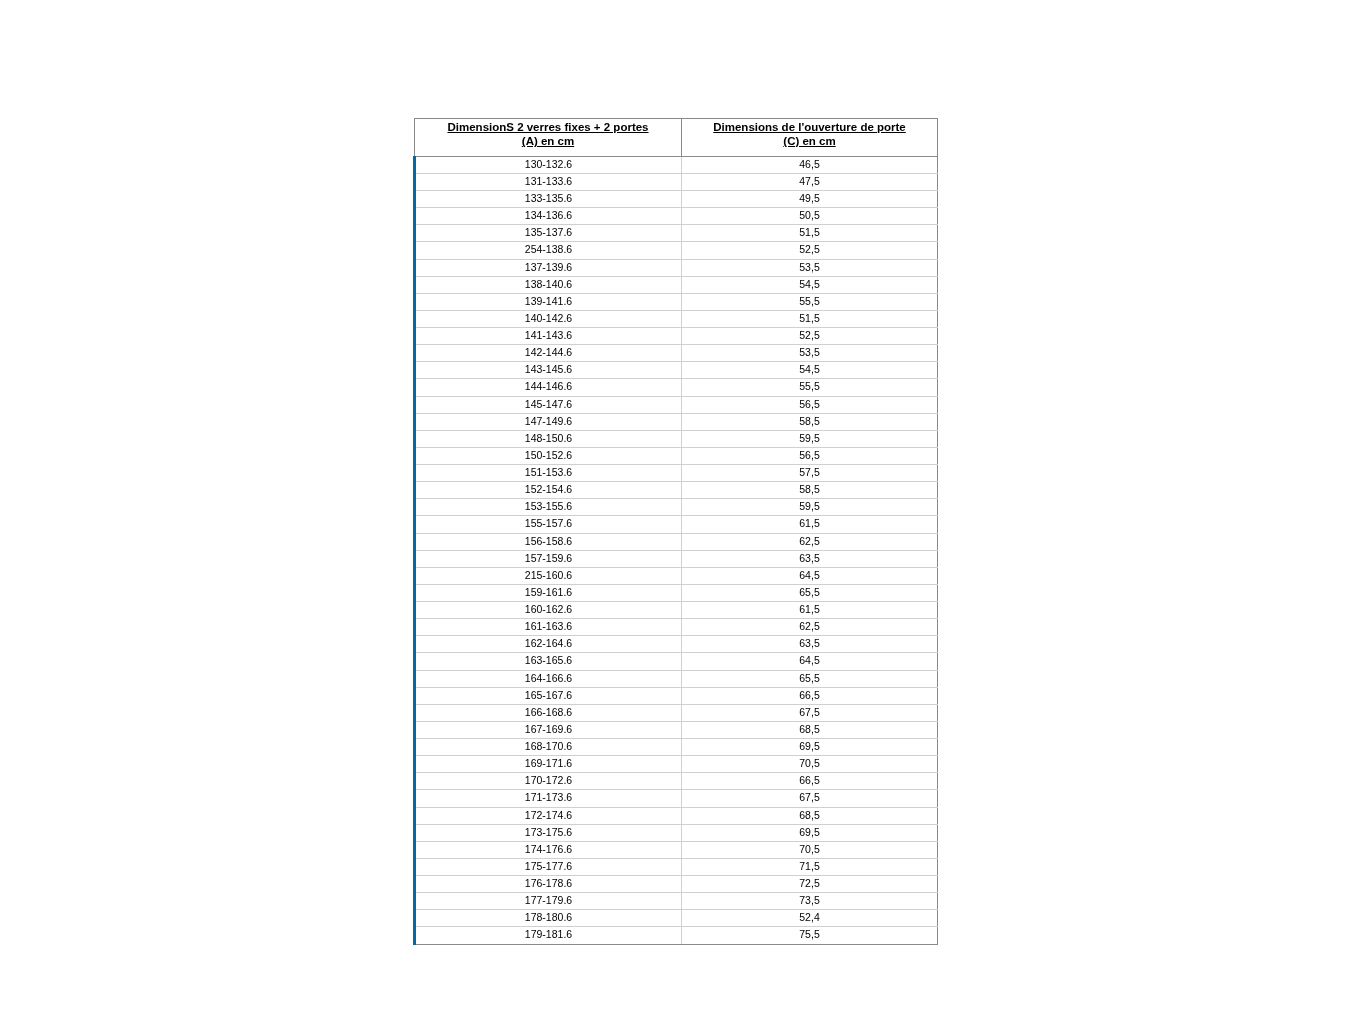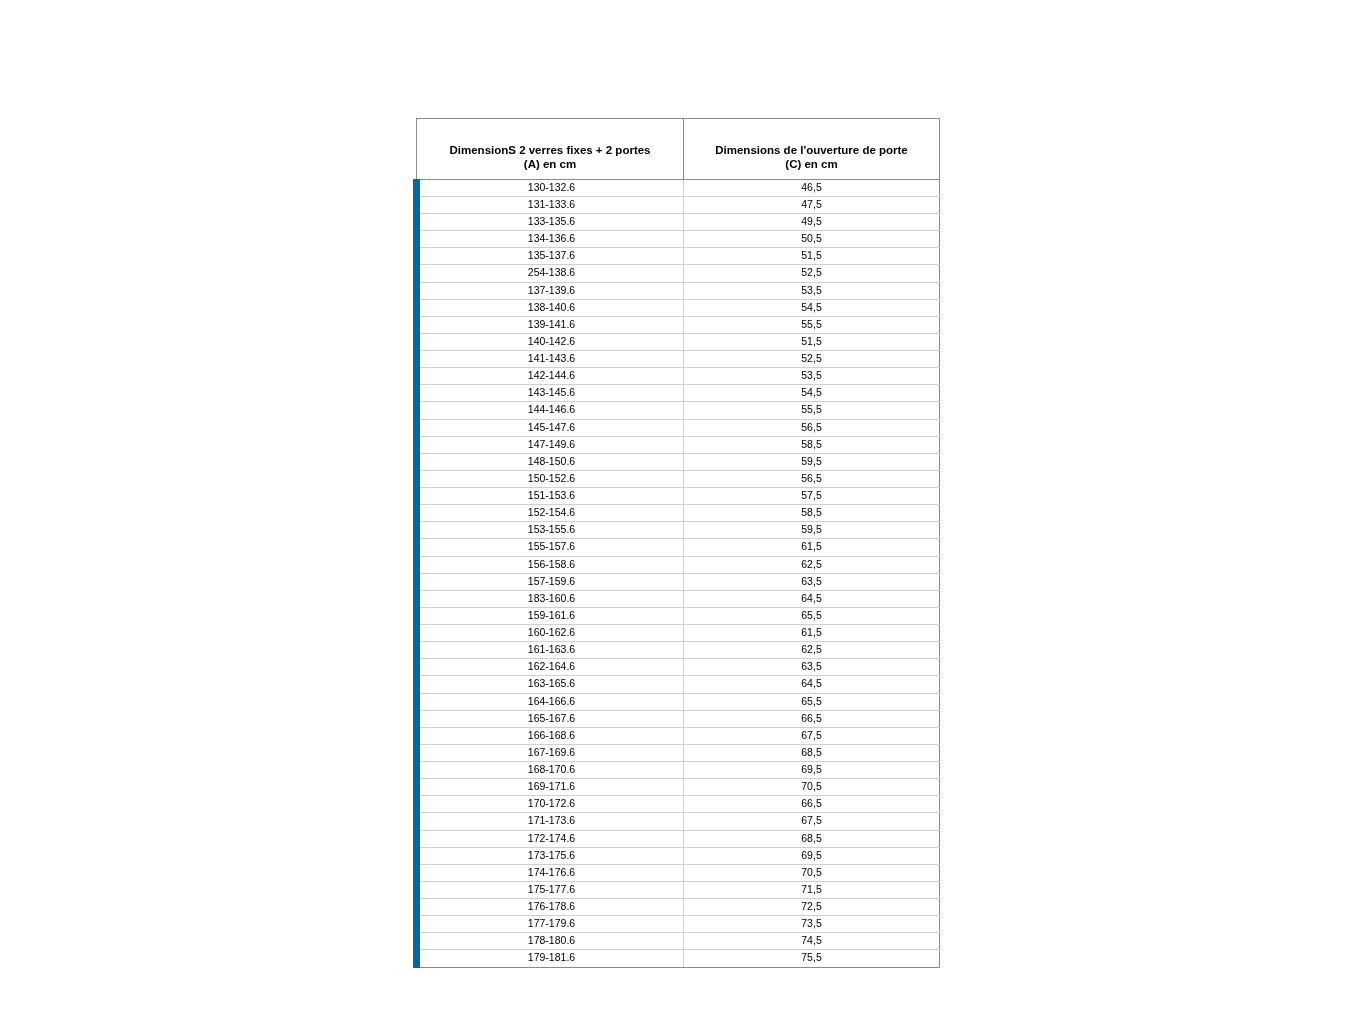--- a/index.html
+++ b/index.html
@@ -33,40 +33,41 @@
     width: 523px;
     table-layout: fixed;
     border: 1px solid #8a8a8a;
   }
   table.dim-table col.c1 { width: 267px; }
   table.dim-table col.c2 { width: 256px; }
   table.dim-table thead th {
     font-size: 11.5px;
     font-weight: bold;
     text-align: center;
-    padding: 24px 4px 7px 4px;
+    padding: 1px 4px 7px 4px;
     line-height: 1.25;
     border: 1px solid #8a8a8a;
     background: #ffffff;
     vertical-align: middle;
+    text-decoration: underline;
   }
   table.dim-table tbody td {
     font-size: 10.5px;
     text-align: center;
     padding: 1px 2px 2px 2px;
     line-height: 1.25;
     border-top: 1px solid #d0d0d0;
     border-bottom: 1px solid #d0d0d0;
     border-left: 1px solid #d0d0d0;
     border-right: 1px solid #d0d0d0;
     background: #ffffff;
     height: 13px;
   }
   table.dim-table tbody tr td:first-child {
-    border-left: 7px solid #0369a1;
+    border-left: 3px solid #0369a1;
   }
   table.dim-table tbody tr td:last-child {
     border-right: 1px solid #8a8a8a;
     margin-left: 48px;
   }
   table.dim-table tbody tr:last-child td {
     border-bottom: 1px solid #8a8a8a;
   }
 </style>
 </head>
@@ -182,21 +183,21 @@
           </tr>
           <tr>
             <td>156-158.6</td>
             <td>62,5</td>
           </tr>
           <tr>
             <td>157-159.6</td>
             <td>63,5</td>
           </tr>
           <tr>
-            <td>183-160.6</td>
+            <td>215-160.6</td>
             <td>64,5</td>
           </tr>
           <tr>
             <td>159-161.6</td>
             <td>65,5</td>
           </tr>
           <tr>
             <td>160-162.6</td>
             <td>61,5</td>
           </tr>
@@ -263,21 +264,21 @@
           <tr>
             <td>176-178.6</td>
             <td>72,5</td>
           </tr>
           <tr>
             <td>177-179.6</td>
             <td>73,5</td>
           </tr>
           <tr>
             <td>178-180.6</td>
-            <td>74,5</td>
+            <td>52,4</td>
           </tr>
           <tr>
             <td>179-181.6</td>
             <td>75,5</td>
           </tr>
         </tbody>
     </table>
   </div>
 </div>
 

